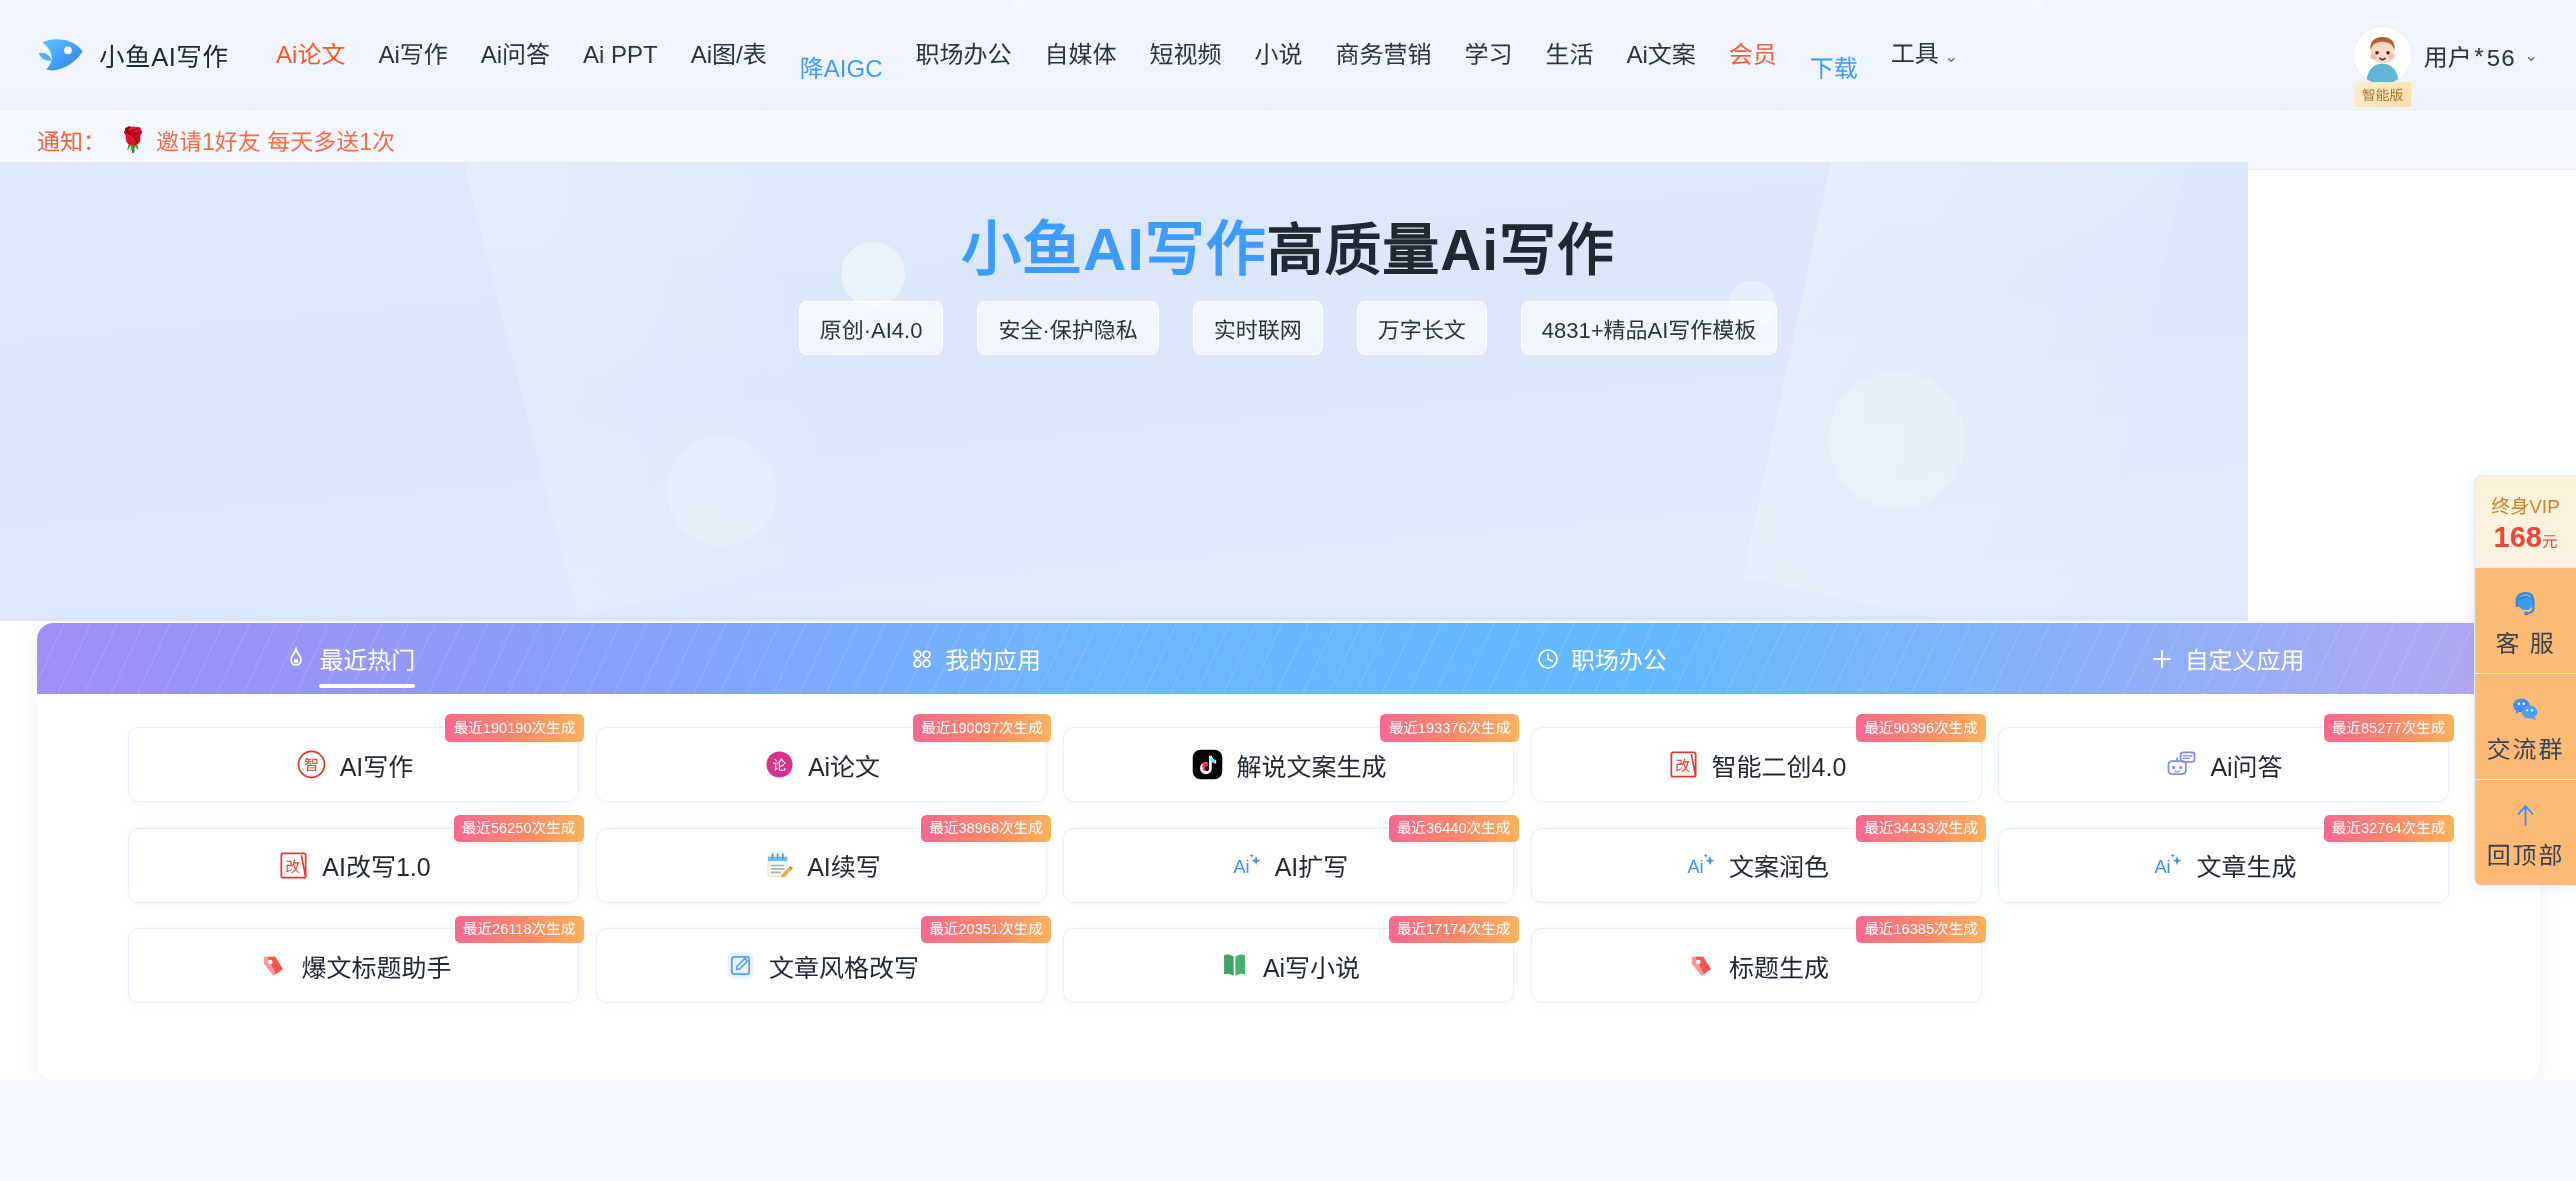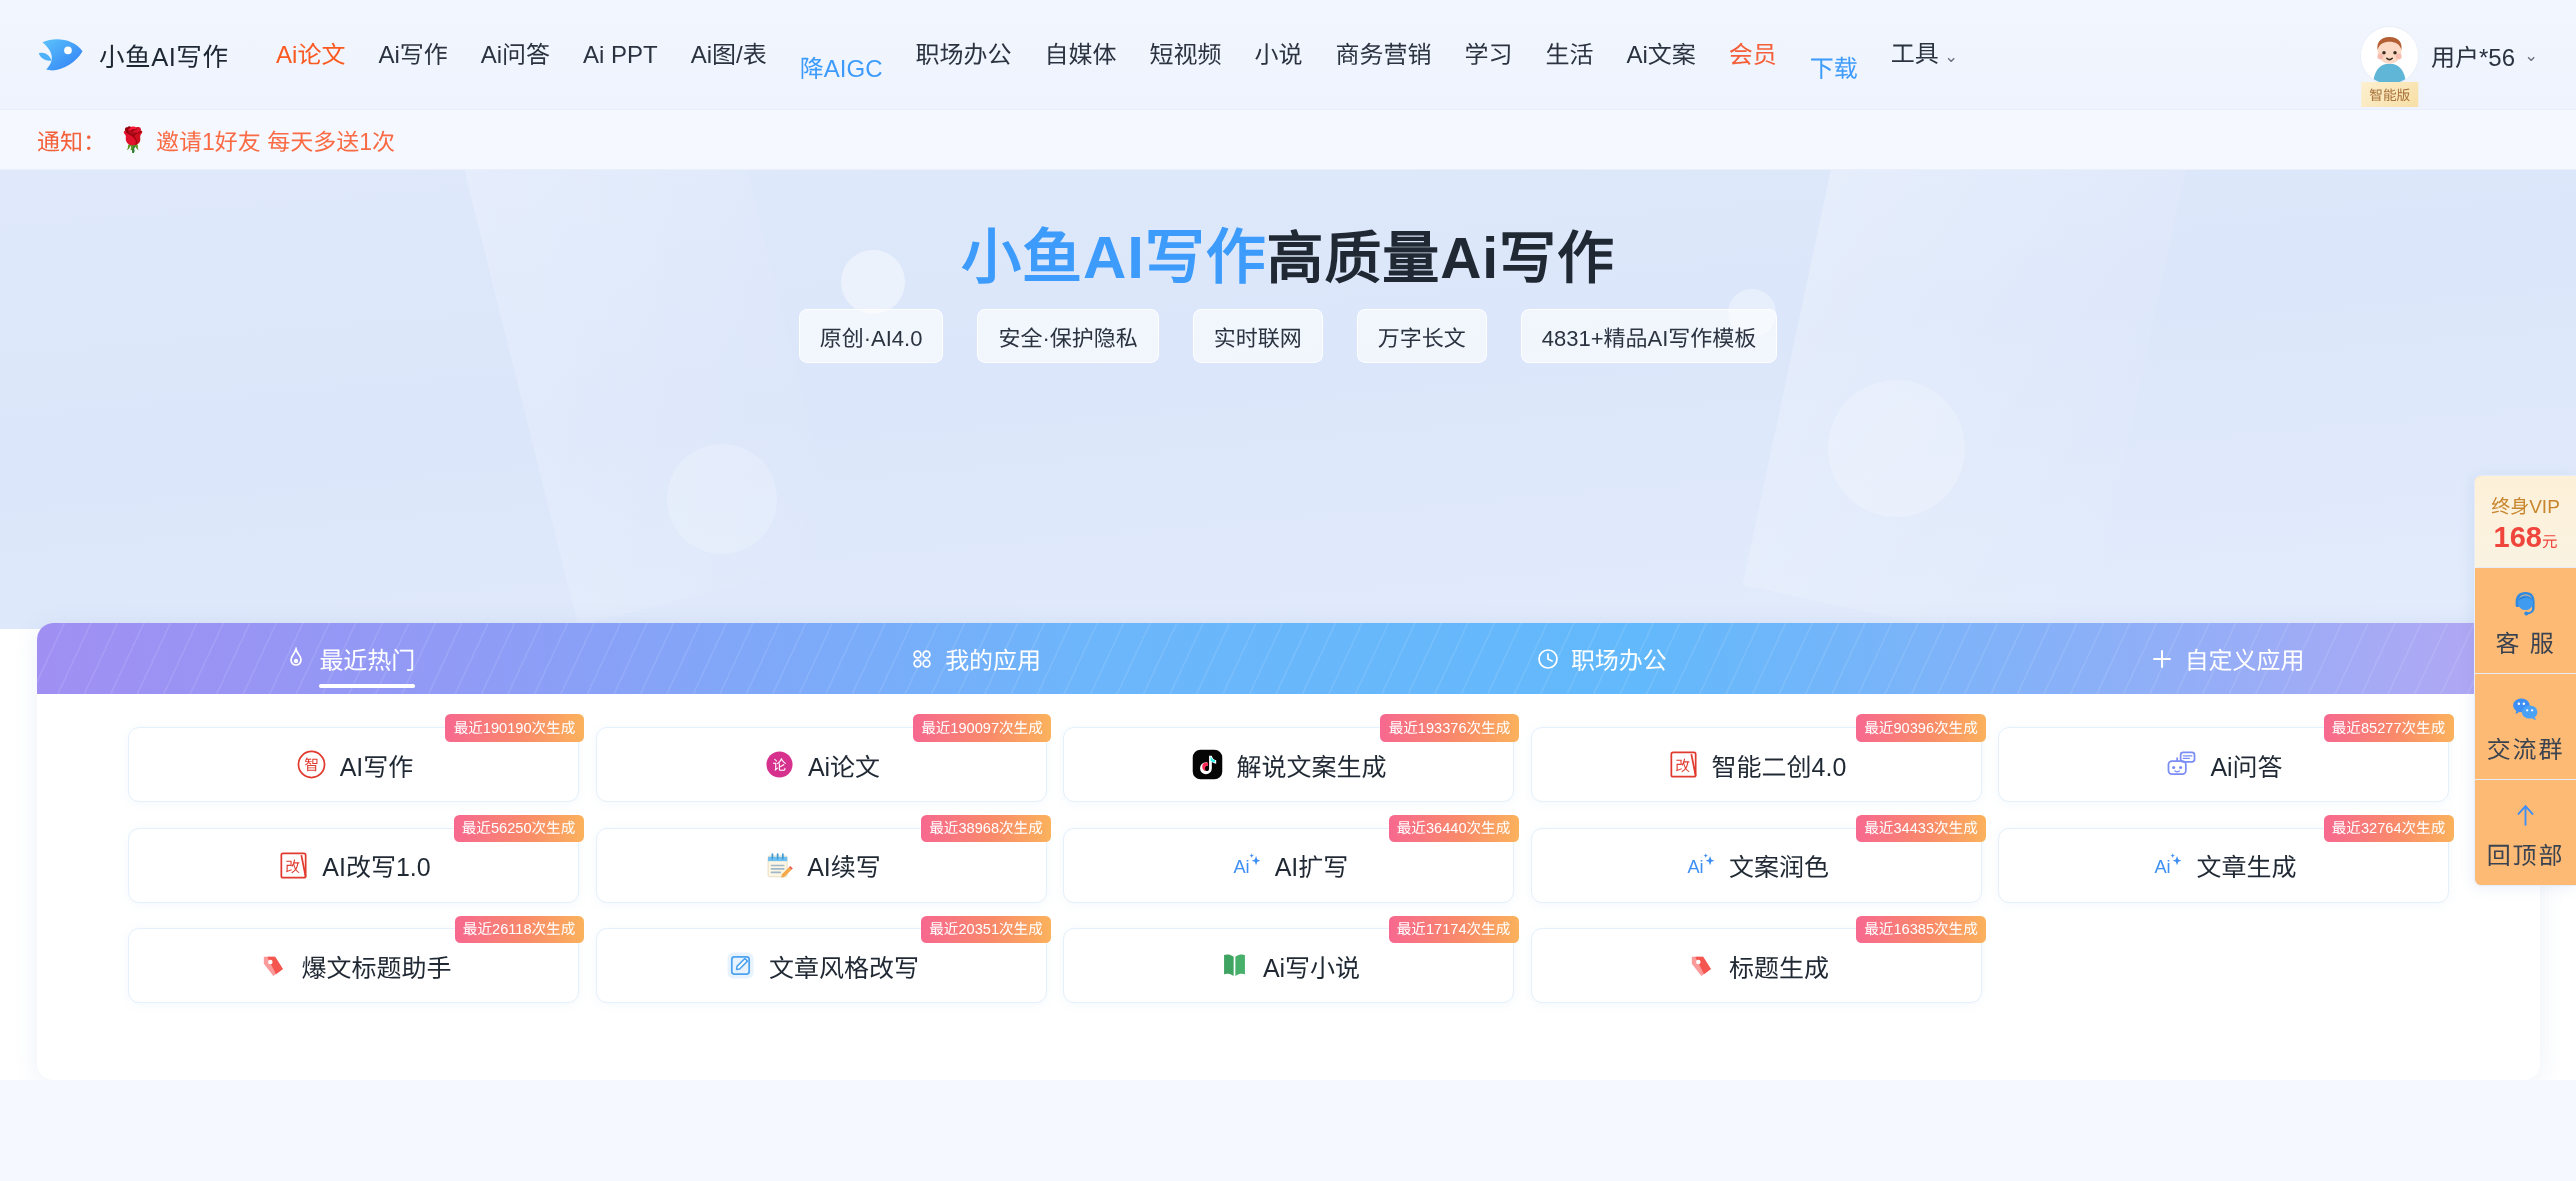--- a/index.html
+++ b/index.html
@@ -44,37 +44,37 @@
     width: 57px; height: 57px; border-radius: 50%;
     background: #ffffff; overflow: hidden; display: block;
     box-shadow: 0 0 0 0.9px #e9eef8;
   }
   .avatar-badge {
     position: absolute; left: 50%; transform: translateX(-50%);
     top: 55px; white-space: nowrap;
     background: linear-gradient(135deg, #fdf0cf 0%, #f7dfa6 100%);
     color: #a9713a; font-size: 13.7px; padding: 2.7px 8.2px; border-radius: 1px;
   }
-  .user-name { font-size: 24px; color: #2b3340; white-space: nowrap; }
+  .user-name { font-size: 24px; color: #2b3340; white-space: nowrap; font-family: Liberation Mono, monospace; }
   .user-caret { font-size: 16.5px; color: #6b7380; margin-left: 9.1px; }
 
   
   .notice {
     position: absolute; left: 0; top: 110px; width: 2576px; height: 60px;
     background: #f5f8fe;
     display: flex; align-items: center;
     border-bottom: 0.9px solid #eaf0fb;
   }
   .notice-label { font-size: 23px; color: #f4603a; margin-left: 37px; white-space: nowrap; }
   .notice-emoji { font-size: 24px; margin: 0 7.3px 0 12.8px; }
   .notice-text { font-size: 23px; color: #fa6b45; white-space: nowrap; cursor: pointer; }
 
   
   .hero {
-    position: absolute; left: 0; top: 170px; width: 2576px; height: 459px;
+    position: absolute; left: 0; top: 162px; width: 2248px; height: 459px;
     background: linear-gradient(175deg, #dfe9fb 0%, #dbe6fa 45%, #e3ecfc 100%);
     overflow: hidden;
   }
   .blob { position: absolute; border-radius: 50%; background: rgba(255,255,255,.45); }
   .b1 { width: 64px; height: 64px; left: 841px; top: 80px; }
   .b2 { width: 48px; height: 48px; left: 1728px; top: 119px; background: rgba(255,255,255,.35); }
   .b3 { width: 137px; height: 137px; left: 1828px; top: 210px; background: rgba(255,255,255,.22); }
   .b4 { width: 110px; height: 110px; left: 667px; top: 274px; background: rgba(255,255,255,.20); }
   .hero-streak {
     position: absolute; width: 347px; height: 512px; left: 1792px; top: -55px;

